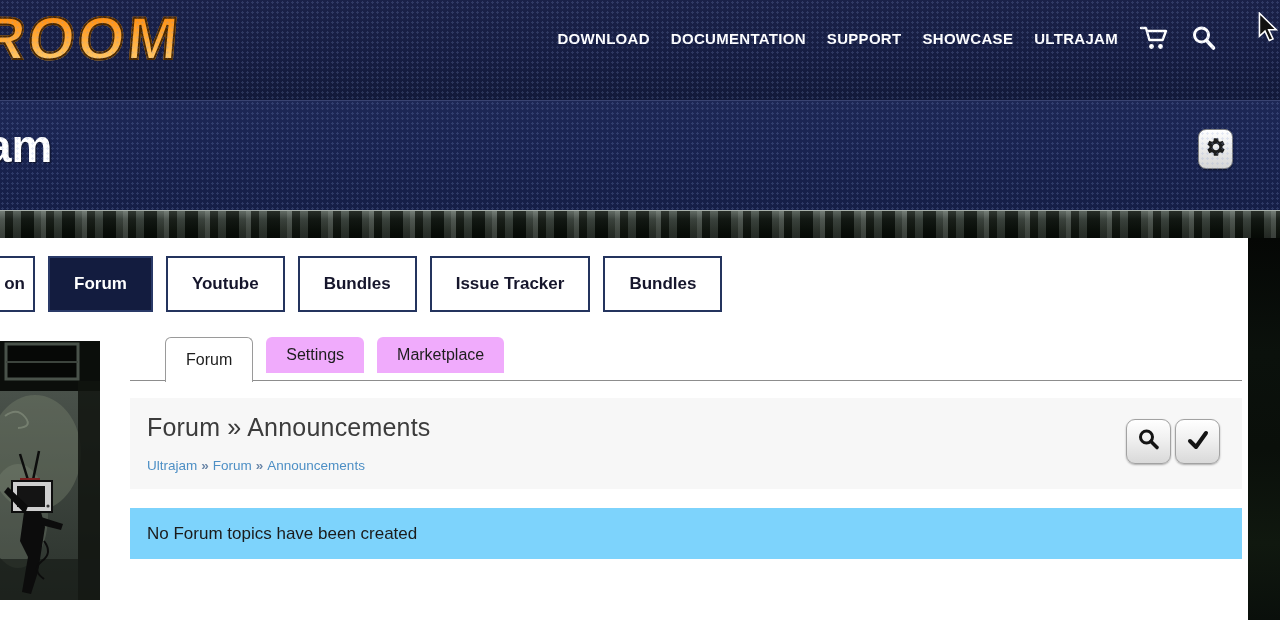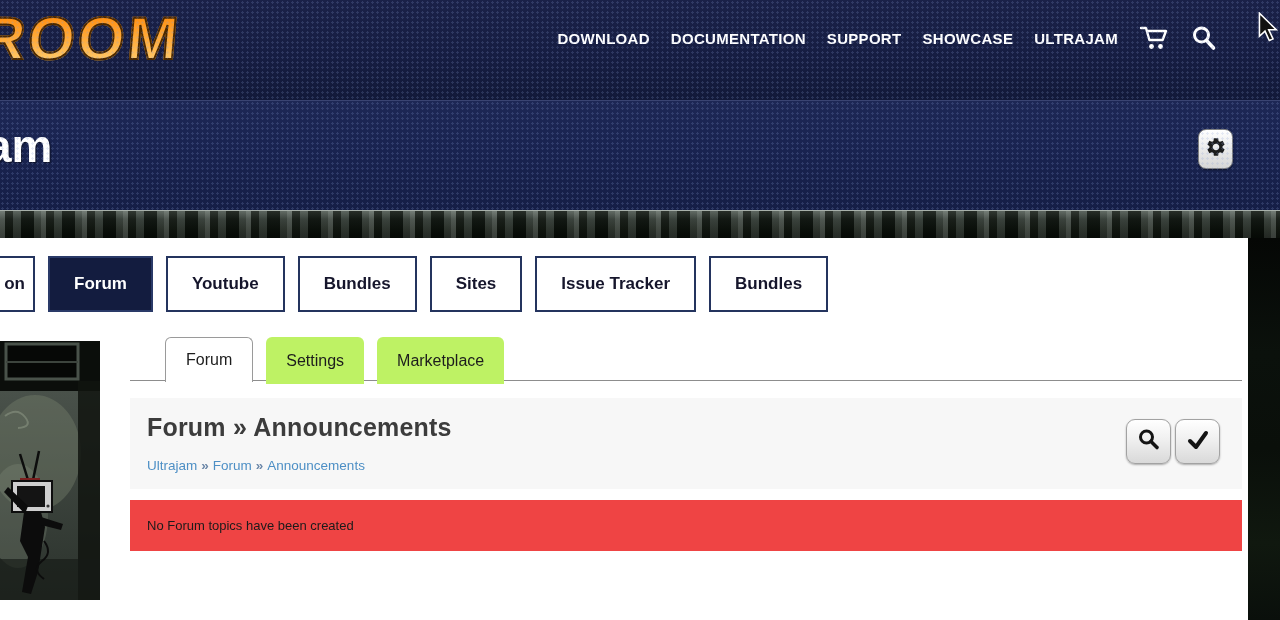--- a/index.html
+++ b/index.html
@@ -52,44 +52,44 @@
   
   .tabrow { position:absolute; left:0; top:18px; display:flex; gap:13px; }
   .tabbtn { height:56px; display:flex; align-items:center; justify-content:center;
             padding:0 24px; background:#fff; border:2px solid #24345e;
             font-size:17px; font-weight:bold; color:#16162c; cursor:pointer; white-space:nowrap; }
   .tabbtn.cut { width:97px; margin-left:-62px; justify-content:flex-end; padding:0 8px 0 0; }
   .tabbtn.active { background:#131c3f; border-color:#2a3a68; color:#fff; }
 
   
   .subtabs { position:absolute; left:165px; top:99px; display:flex; gap:13px; z-index:3; }
-  .subtab { height:47px; display:flex; align-items:center; padding:0 20px;
-            font-size:16px; color:#1d1d1d; background:#bef264;
+  .subtab { height:36px; display:flex; align-items:center; padding:0 20px;
+            font-size:16px; color:#1d1d1d; background:#f0abfc;
             border-radius:6px 6px 0 0; cursor:pointer; }
   .subtab.active { background:#fff; border:1px solid #9a9a9a; border-bottom:none;
                    height:45px; border-radius:6px 6px 0 0; }
   .divider { position:absolute; left:130px; top:142px; width:1112px; height:1px; background:#8d8d8d; z-index:1; }
 
   
   .panel-head { position:absolute; left:130px; top:160px; width:1112px; height:91px;
                 background:#f7f7f7; padding:15px 0 0 17px; }
-  .panel-title { font-size:25px; font-weight:bold; color:#3c3c3c; letter-spacing:.2px; }
+  .panel-title { font-size:25px; font-weight:normal; color:#3c3c3c; letter-spacing:.2px; }
   .crumbs { margin-top:16px; font-size:13.5px; }
   .crumbs a { color:#4d8fc5; text-decoration:none; cursor:pointer; }
   .crumbs .sep { color:#6b87a8; font-weight:bold; margin:0 4px; }
   .hbtns { position:absolute; right:22px; top:21px; display:flex; gap:4px; }
   .sqbtn { width:45px; height:45px; border:1px solid #a2a2a2; border-radius:9px;
            background:linear-gradient(180deg,#ffffff 0%,#f0f0f0 45%,#d9d9d9 100%);
            box-shadow:0 1px 2px rgba(0,0,0,.3);
            display:flex; align-items:center; justify-content:center; cursor:pointer; }
 
   
-  .panel-msg { position:absolute; left:130px; top:262px; width:1112px; height:51px;
-               background:#ef4444; display:flex; align-items:center; padding-left:17px;
-               font-size:13px; color:#1b1b1b; }
+  .panel-msg { position:absolute; left:130px; top:270px; width:1112px; height:51px;
+               background:#7dd3fc; display:flex; align-items:center; padding-left:17px;
+               font-size:17px; color:#1b1b1b; }
 
   
   .pimg { position:absolute; left:0; top:103px; width:100px; height:259px; }
 
   
   .cursor { position:absolute; left:1257px; top:12px; z-index:50; }
 </style>
 </head>
 <body>
 
@@ -163,21 +163,20 @@
         <path d="M41 176 L63 183 L61 189 L41 184 Z" fill="#0c0c0c"></path>
         <path d="M44 200 q9 12 -2 20 q-11 9 2 18" stroke="#0c0c0c" fill="none" stroke-width="2"></path>
       </svg>
     </div>
 
     <div class="tabrow">
       <div class="tabbtn cut">on</div>
       <div class="tabbtn active">Forum</div>
       <div class="tabbtn">Youtube</div>
       <div class="tabbtn">Bundles</div>
-      <div class="tabbtn">Sites</div>
       <div class="tabbtn">Issue Tracker</div>
       <div class="tabbtn">Bundles</div>
     </div>
 
     <div class="subtabs">
       <div class="subtab active">Forum</div>
       <div class="subtab">Settings</div>
       <div class="subtab">Marketplace</div>
     </div>
     <div class="divider"></div>

